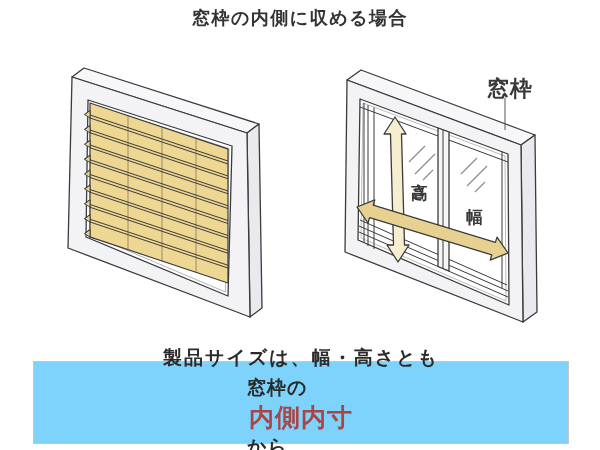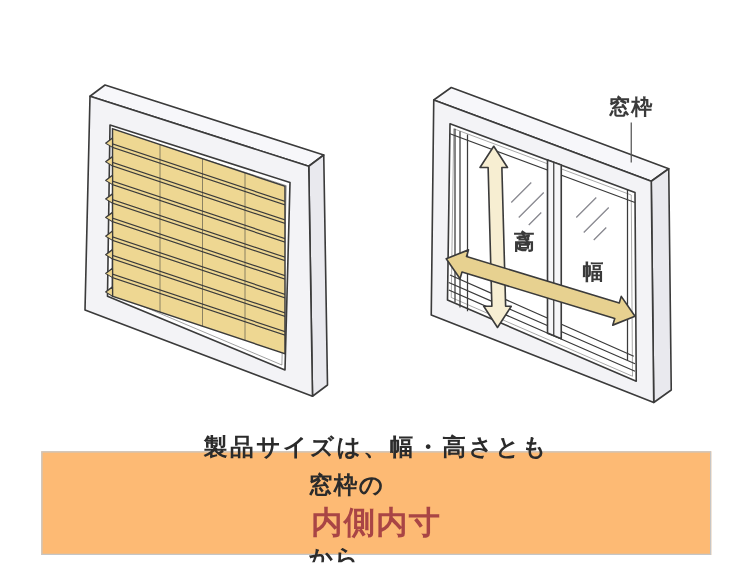--- a/index.html
+++ b/index.html
@@ -10,47 +10,48 @@
   .title{
     position:absolute;left:0;top:6px;width:600px;text-align:center;
     font-size:18px;font-weight:700;letter-spacing:1.5px;color:#333333;
   }
   .illus{position:absolute;}
   .illus-left{left:45px;top:62px;}
   .illus-right{left:335px;top:62px;}
   .diagram-label{
     position:absolute;font-weight:600;color:#3a3a3a;line-height:1.05;
   }
-  .label-frame{left:487px;top:77px;font-size:17px;letter-spacing:1px;text-align:right;}
+  .label-frame{left:487px;top:77px;font-size:22px;letter-spacing:1px;text-align:right;}
   .label-height{
     left:410px;top:170px;font-size:17px;letter-spacing:3px;
     writing-mode:vertical-rl;text-orientation:upright;
   }
   .label-width{left:466px;top:209px;font-size:17px;}
   .notice{
     position:absolute;left:33px;top:361px;width:536px;height:83px;
-    box-sizing:border-box;border:1px solid #c6c6c6;background:#fdba74;
+    box-sizing:border-box;border:1px solid #c6c6c6;background:#7dd3fc;
     display:flex;flex-direction:column;align-items:center;justify-content:center;
   }
   .notice-line1{
     font-size:19px;font-weight:700;letter-spacing:2px;color:#2b2b2b;
   }
   .notice-line2{
     margin-top:4px;display:flex;align-items:flex-start;letter-spacing:1px;flex-direction:column;
   }
   .notice-line2 .seg{font-size:19px;font-weight:700;color:#2b2b2b;}
   .notice-line2 .seg.em{font-size:25px;font-weight:700;color:#a94545;padding:0 2px;}
   svg .outline{stroke:#3b3b3b;stroke-width:1.3;stroke-linejoin:round;}
   svg .thin{stroke:#3b3b3b;stroke-width:1;stroke-linejoin:round;}
 </style>
 </head>
 <body>
 
 <div id="stage">
 
+  <div class="title">窓枠の内側に収める場合</div>
 
   <svg class="illus illus-left" width="230" height="266" viewBox="0 0 230 266" aria-hidden="true">
     <g>
 
       <path class="outline" d="M27 15 L39 6 L214 62 L202 71 Z" fill="#f7f7fa"></path>
 
       <path class="outline" d="M202 71 L214 62 L217 246 L205 255 Z" fill="#e9e9ee"></path>
 
       <path class="outline" d="M27 15 L202 71 L205 255 L23 186 Z" fill="#f3f3f6"></path>
 

